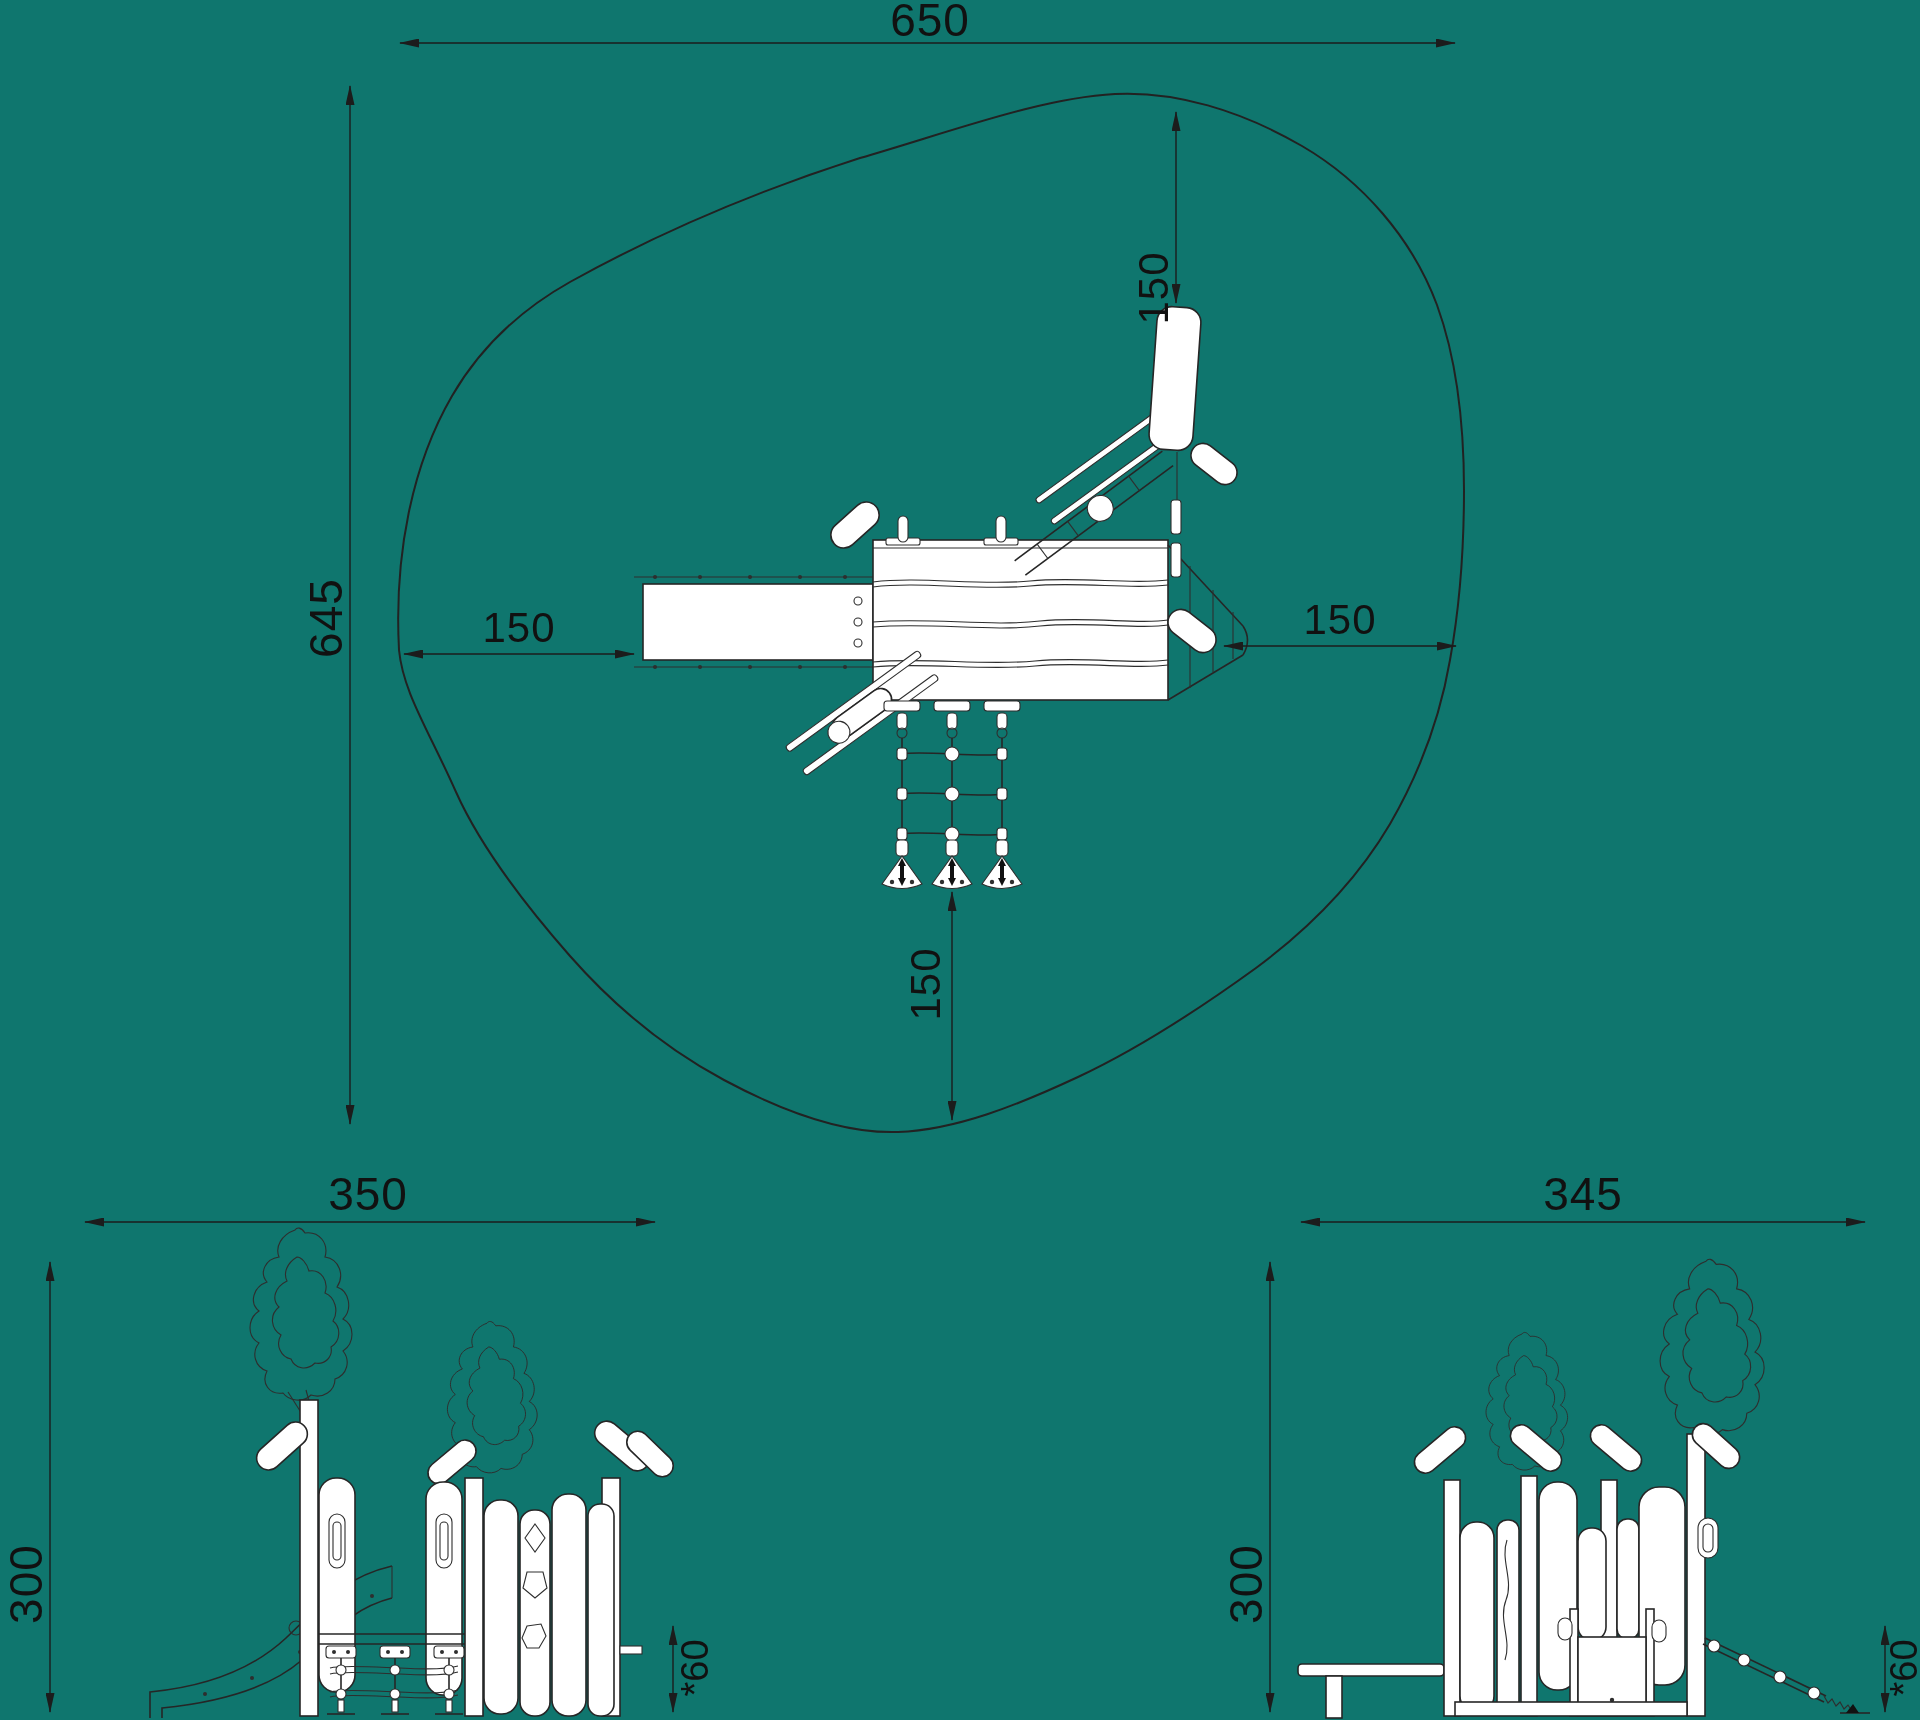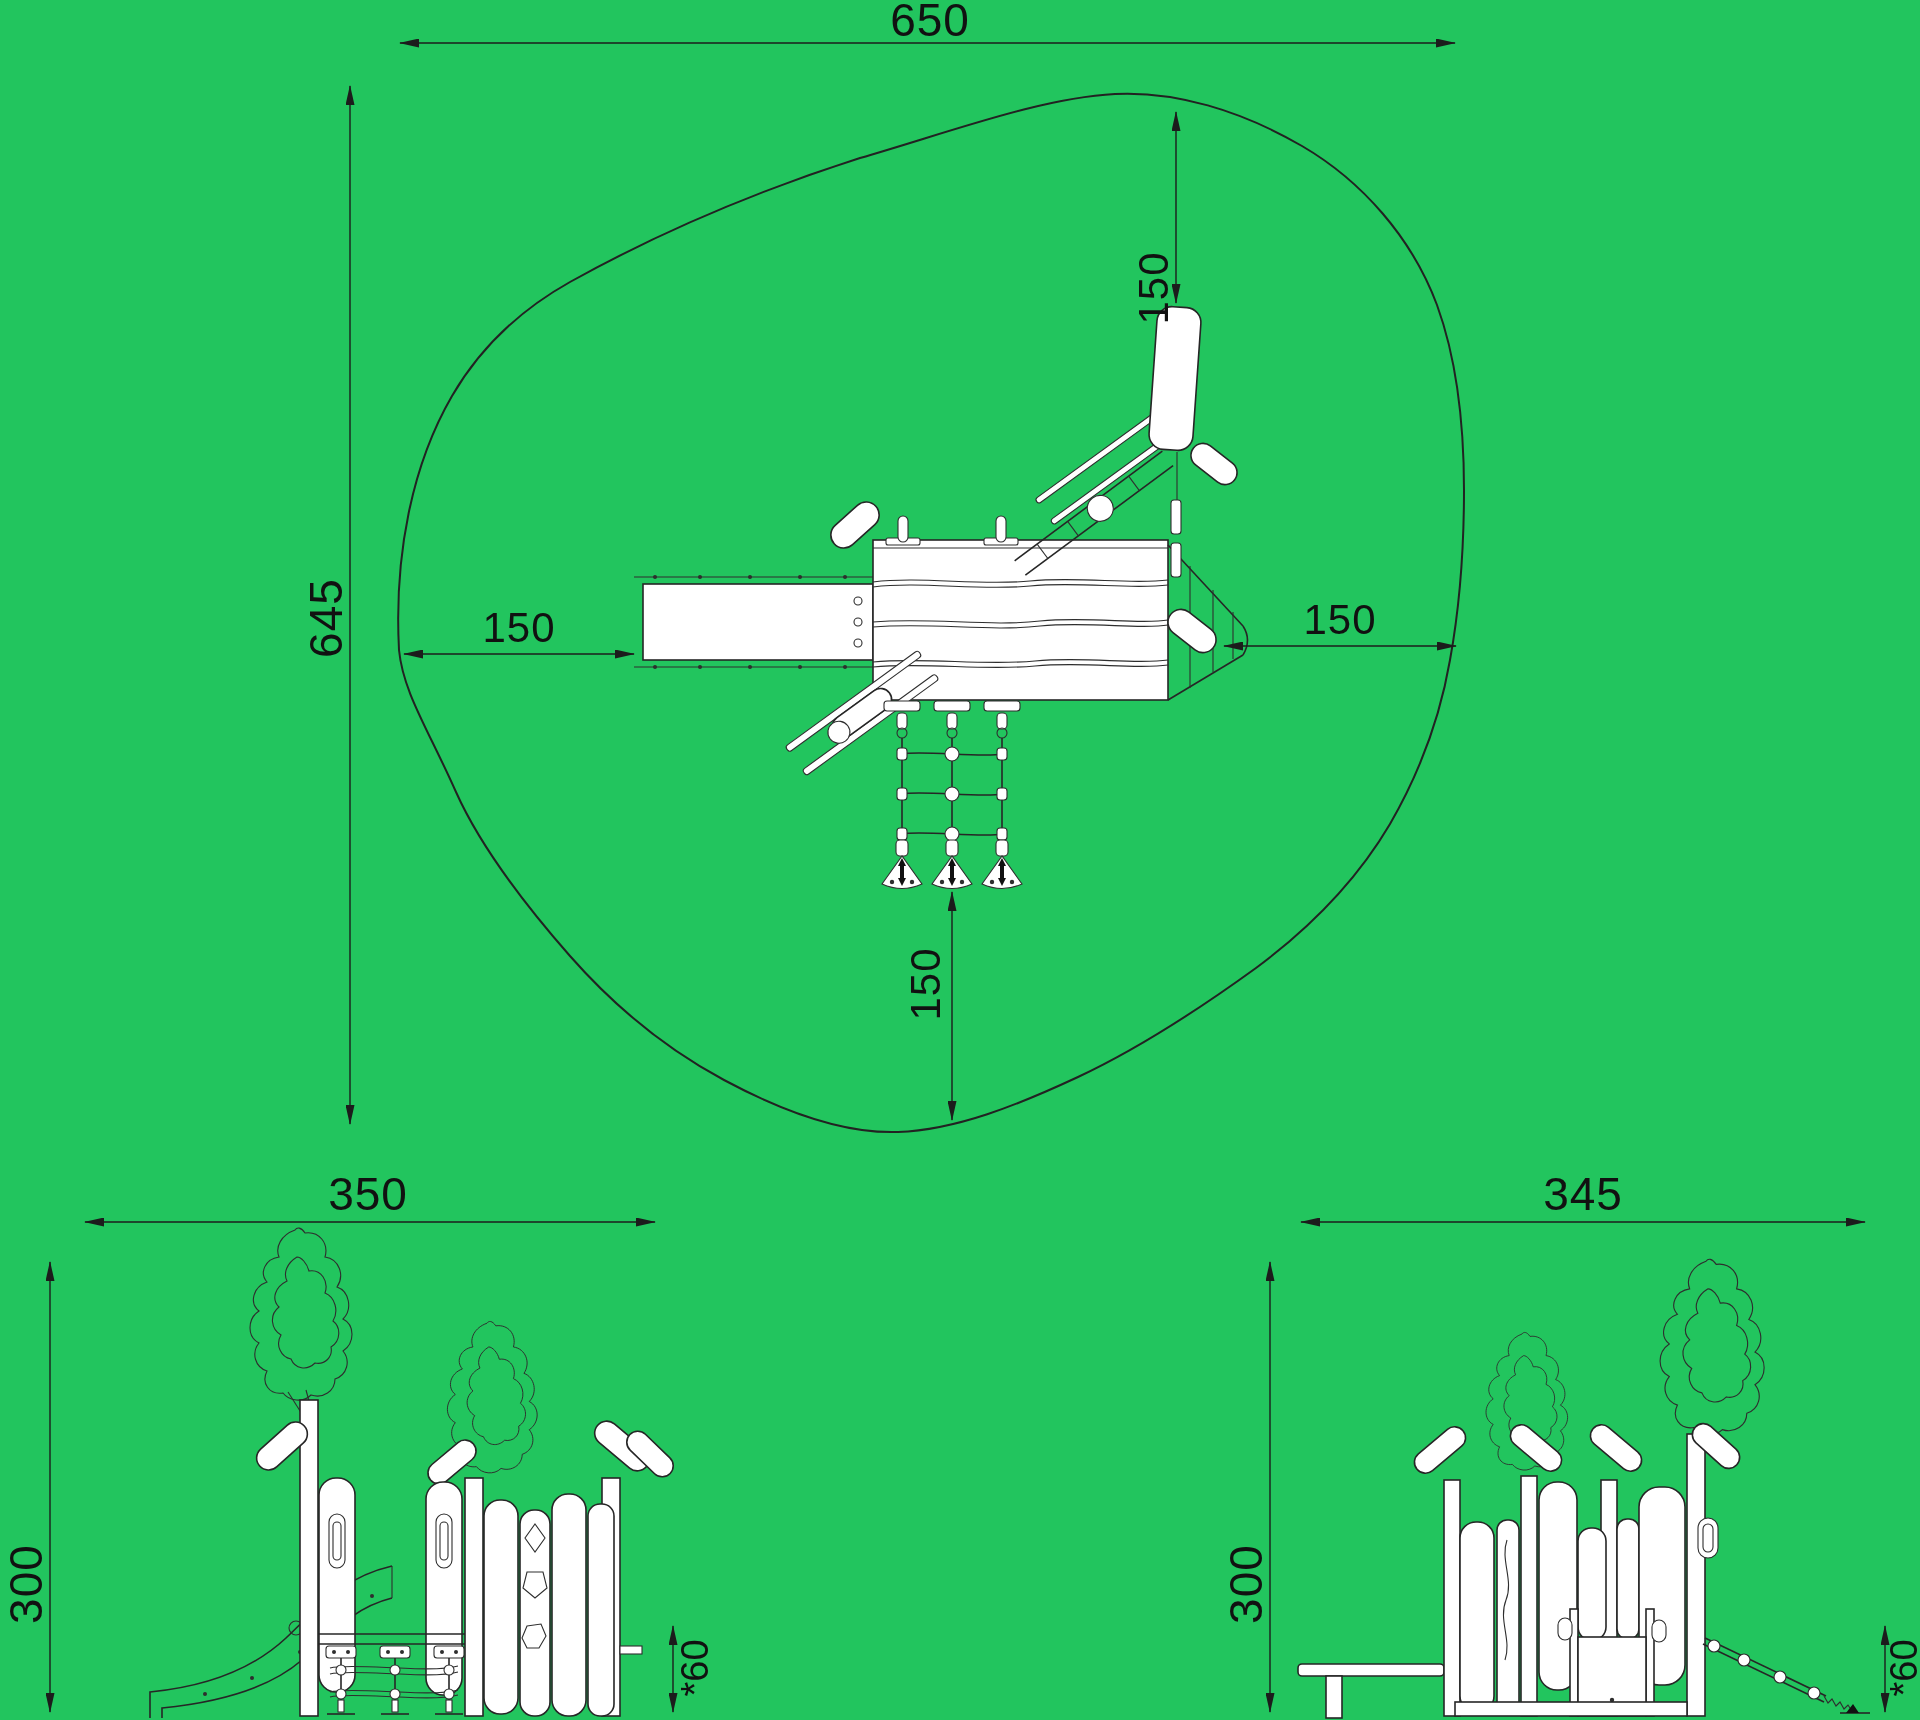--- a/index.html
+++ b/index.html
@@ -1,16 +1,16 @@
 <!DOCTYPE html>
 <html><head>
 <meta charset="utf-8">
 <style>
   html,body{margin:0;padding:0;background:#ffffff;}
-  .page{width:1920px;height:1720px;position:relative;background:#22c55e;overflow:hidden;}
+  .page{width:1920px;height:1720px;position:relative;background:#0f766e;overflow:hidden;}
   svg{display:block;}
   .dim{stroke:#1c1c1c;stroke-width:1.4;fill:none;marker-start:url(#ah);marker-end:url(#ah);}
   .dimtext{font-family:"Liberation Sans","DejaVu Sans",sans-serif;font-size:46px;fill:#111;letter-spacing:1px;}
   .dimtext-sm{font-family:"Liberation Sans","DejaVu Sans",sans-serif;font-size:42px;fill:#111;letter-spacing:1px;}
   .dimtext-xs{font-family:"Liberation Sans","DejaVu Sans",sans-serif;font-size:38px;fill:#111;}
   .s{stroke:#262626;stroke-width:1.6;fill:none;}
   .sf{stroke:#262626;stroke-width:1.6;fill:#ffffff;}
   .thin{stroke:#2e2e2e;stroke-width:1.1;fill:none;}
   .thinf{stroke:#2e2e2e;stroke-width:1.1;fill:#ffffff;}
   .blob{stroke:#222;stroke-width:2;fill:none;}

